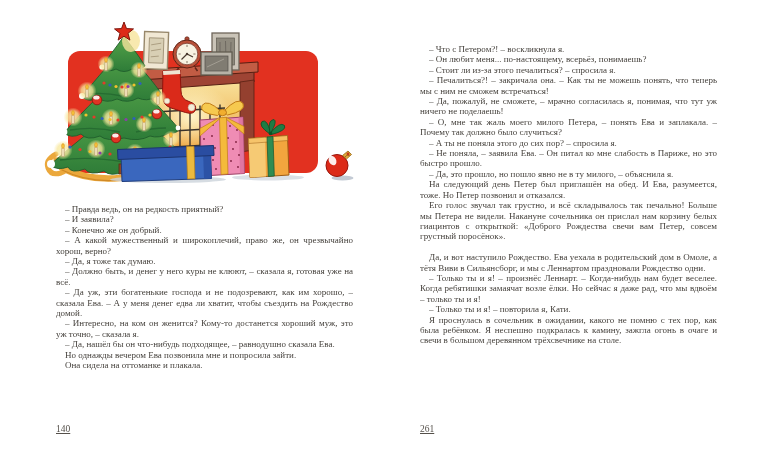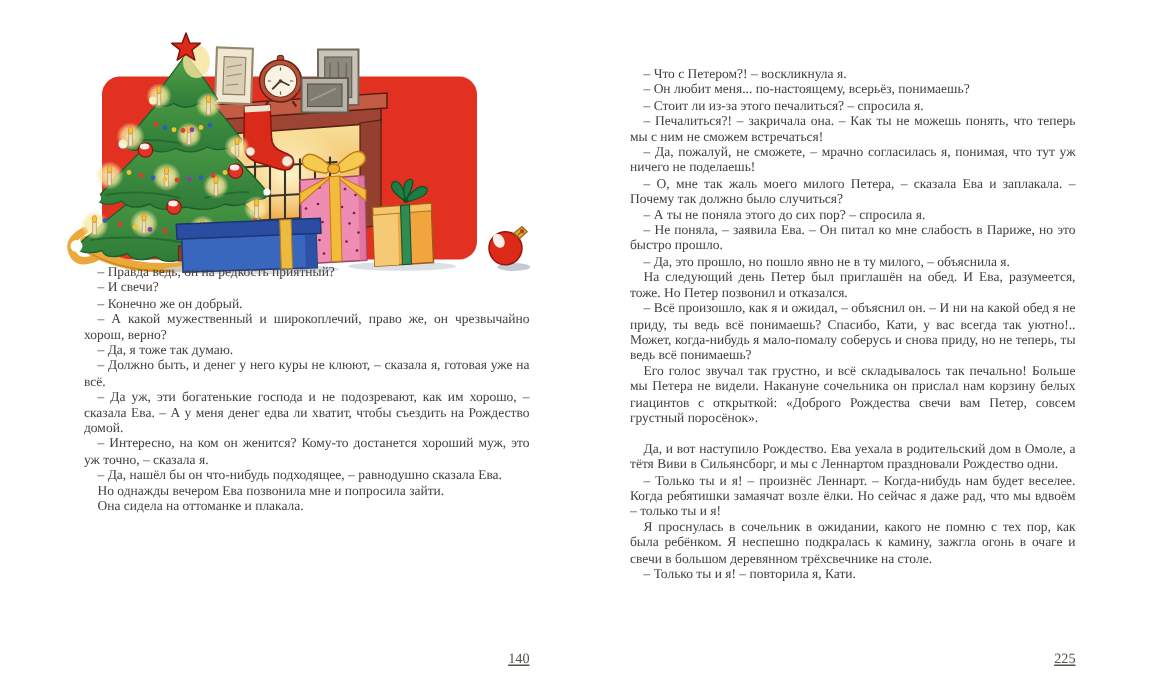--- a/index.html
+++ b/index.html
@@ -8,26 +8,26 @@
     font-family:"Liberation Serif","DejaVu Serif",serif; overflow:hidden;
   }
   .page { position:absolute; top:0; width:385px; height:464px; }
   .page-left  { left:0; }
   .page-right { left:385px; }
   .illustration { position:absolute; left:40px; top:8px; }
   .textblock {
     position:absolute; width:297px; font-size:9px; line-height:10.4px;
     color:#45413c; text-align:justify;
   }
-  .page-left  .textblock { left:56px; top:176px; }
+  .page-left  .textblock { left:56px; top:204px; }
   .page-right .textblock { left:35px; top:44px; }
   .textblock p.para { margin:0; text-indent:9px; }
   .section-2 { margin-top:10.4px; }
   .pagenum {
-    position:absolute; top:435px; width:297px; text-align:right;
+    position:absolute; top:424px; width:297px; text-align:left;
     font-size:9.5px; color:#55504a;text-decoration:underline;
   }
   .page-left  .pagenum { left:56px; }
   .page-right .pagenum { left:35px; }
 </style>
 </head>
 <body>
 
 <div class="spread">
 
@@ -311,21 +311,21 @@
         <circle cx="297" cy="157.5" r="11" fill="#dc2a18" stroke="#97150b" stroke-width="1"></circle>
         <ellipse cx="292.5" cy="152.5" rx="3.6" ry="5" fill="#ffffff" opacity="0.92" transform="rotate(-28 292.5 152.5)"></ellipse>
         <path d="M302.5 147.5 l5.5 -4.5 l3.5 3.5 l-5 4.5 Z" fill="#e0a93c" stroke="#976713" stroke-width="0.8"></path>
         <path d="M305 149 q2 -3 4.5 -1.5" stroke="#7e5410" stroke-width="0.7" fill="none"></path>
         <circle cx="308" cy="146" r="1.4" fill="#c23a1a"></circle>
       </g>
     </svg>
 
     <div class="textblock">
         <p class="para">– Правда ведь, он на редкость приятный?</p>
-        <p class="para">– И свечи?</p>
+        <p class="para">– И заявила?</p>
         <p class="para">– Конечно же он добрый.</p>
         <p class="para">– А какой мужественный и широкоплечий, право же, он чрезвычайно хорош, верно?</p>
         <p class="para">– Да, я тоже так думаю.</p>
         <p class="para">– Должно быть, и денег у него куры не клюют, – сказала я, готовая уже на всё.</p>
         <p class="para">– Да уж, эти богатенькие господа и не подозревают, как им хорошо, – сказала Ева. – А у меня денег едва ли хватит, чтобы съездить на Рождество домой.</p>
         <p class="para">– Интересно, на ком он женится? Кому-то достанется хороший муж, это уж точно, – сказала я.</p>
         <p class="para">– Да, нашёл бы он что-нибудь подходящее, – равнодушно сказала Ева.</p>
         <p class="para">Но однажды вечером Ева позвонила мне и попросила зайти.</p>
         <p class="para">Она сидела на оттоманке и плакала.</p>
       </div>
@@ -334,31 +334,30 @@
   </div>
 
   <div class="page page-right">
     <div class="textblock">
       <div class="section-1">
           <p class="para">– Что с Петером?! – воскликнула я.</p>
           <p class="para">– Он любит меня... по-настоящему, всерьёз, понимаешь?</p>
           <p class="para">– Стоит ли из-за этого печалиться? – спросила я.</p>
           <p class="para">– Печалиться?! – закричала она. – Как ты не можешь понять, что теперь мы с ним не сможем встречаться!</p>
           <p class="para">– Да, пожалуй, не сможете, – мрачно согласилась я, понимая, что тут уж ничего не поделаешь!</p>
-          <p class="para">– О, мне так жаль моего милого Петера, – сказала Ева и заплакала. – Почему так должно было случиться?</p>
+          <p class="para">– О, мне так жаль моего милого Петера, – понять Ева и заплакала. – Почему так должно было случиться?</p>
           <p class="para">– А ты не поняла этого до сих пор? – спросила я.</p>
           <p class="para">– Не поняла, – заявила Ева. – Он питал ко мне слабость в Париже, но это быстро прошло.</p>
           <p class="para">– Да, это прошло, но пошло явно не в ту милого, – объяснила я.</p>
           <p class="para">На следующий день Петер был приглашён на обед. И Ева, разумеется, тоже. Но Петер позвонил и отказался.</p>
-          <p class="para">– Всё произошло, как я и ожидал, – объяснил он. – И ни на какой обед я не приду, ты ведь всё понимаешь? Спасибо, Кати, у вас всегда так уютно!.. Может, когда-нибудь я мало-помалу соберусь и снова приду, но не теперь, ты ведь всё понимаешь?</p>
           <p class="para">Его голос звучал так грустно, и всё складывалось так печально! Больше мы Петера не видели. Накануне сочельника он прислал нам корзину белых гиацинтов с открыткой: «Доброго Рождества свечи вам Петер, совсем грустный поросёнок».</p>
         </div>
       <div class="section-2">
           <p class="para">Да, и вот наступило Рождество. Ева уехала в родительский дом в Омоле, а тётя Виви в Сильянсборг, и мы с Леннартом праздновали Рождество одни.</p>
           <p class="para">– Только ты и я! – произнёс Леннарт. – Когда-нибудь нам будет веселее. Когда ребятишки замаячат возле ёлки. Но сейчас я даже рад, что мы вдвоём – только ты и я!</p>
+          <p class="para">– Только ты и я! – повторила я, Кати.</p>
           <p class="para">Я проснулась в сочельник в ожидании, какого не помню с тех пор, как была ребёнком. Я неспешно подкралась к камину, зажгла огонь в очаге и свечи в большом деревянном трёхсвечнике на столе.</p>
-          <p class="para">– Только ты и я! – повторила я, Кати.</p>
         </div>
     </div>
-    <div class="pagenum">225</div>
+    <div class="pagenum">261</div>
   </div>
 
 </div>
 
 </body></html>

